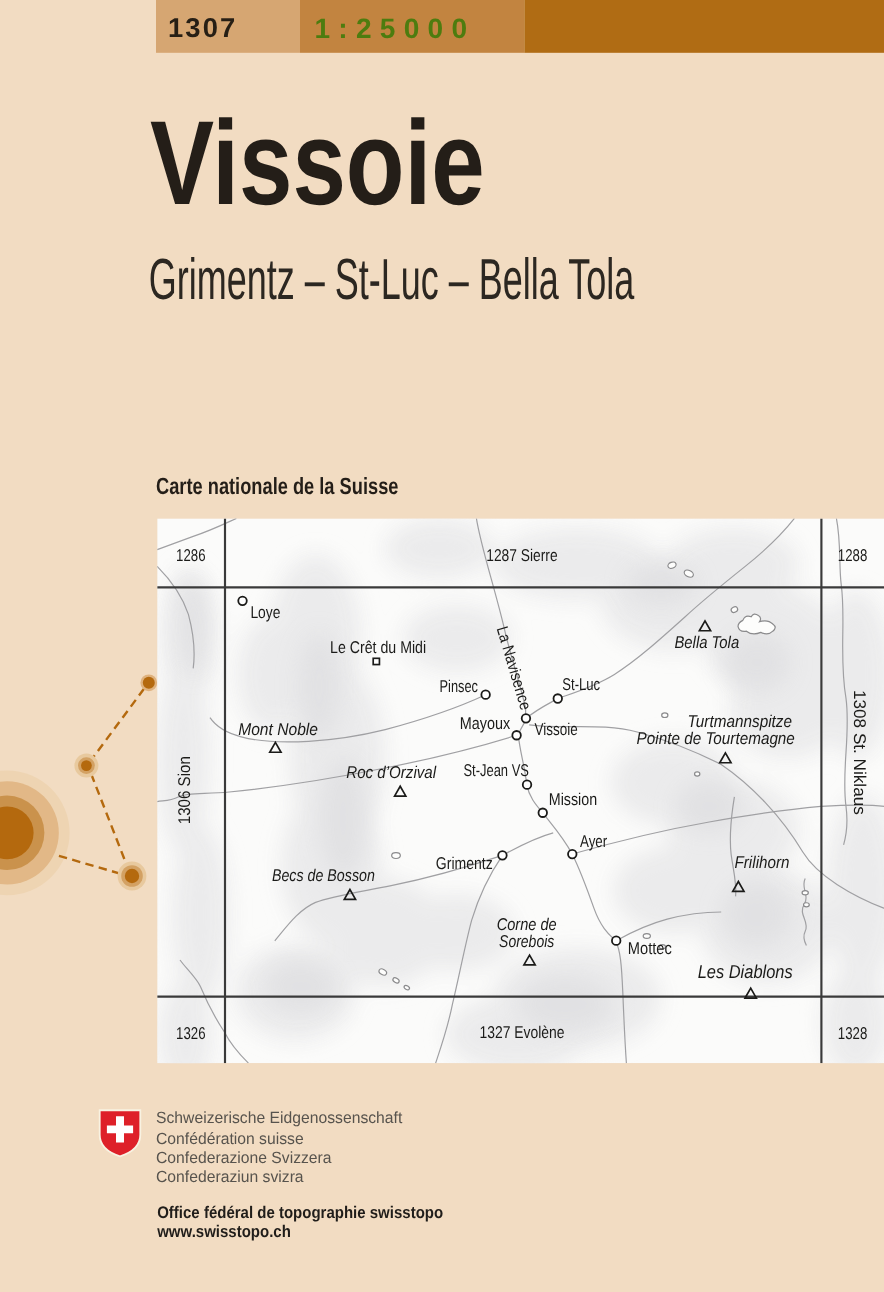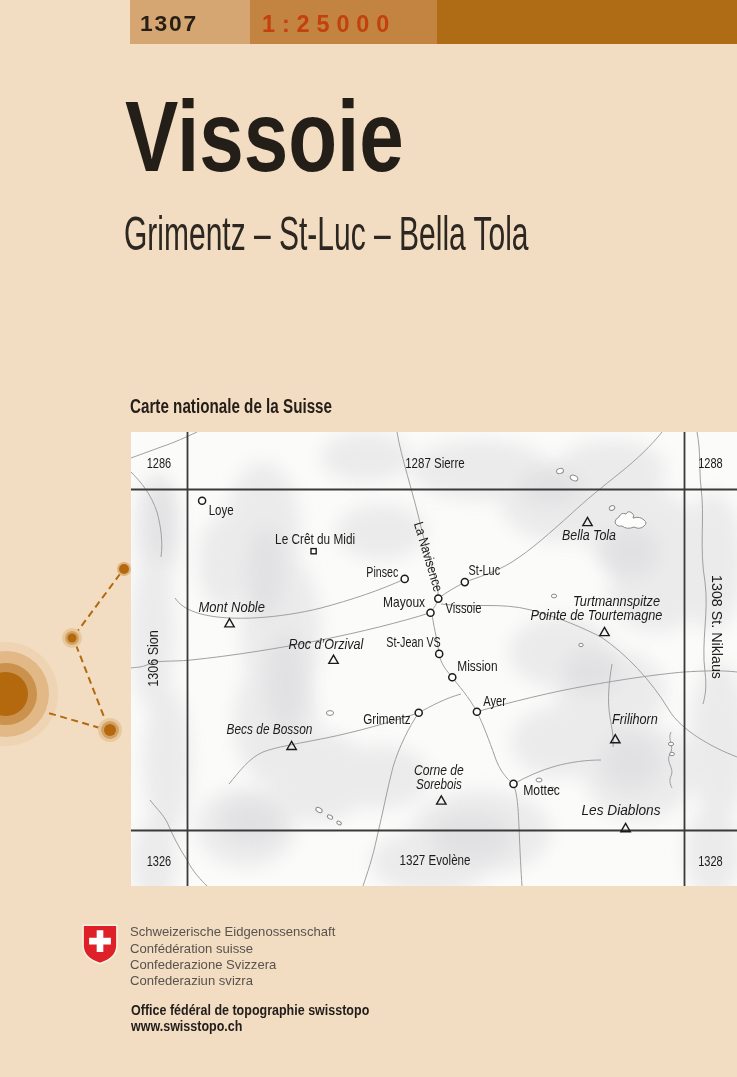--- a/index.html
+++ b/index.html
@@ -4,21 +4,21 @@
 html,body{margin:0;padding:0;}
 body{width:737px;height:1077px;position:relative;overflow:hidden;
   background:#f2dcc2;font-family:"Liberation Sans",sans-serif;}
 .abs{position:absolute;}
 #b1{left:130px;top:0;width:120px;height:44px;background:#d6a672;}
 #b2{left:250px;top:0;width:187px;height:44px;background:#c28440;}
 #b3{left:437px;top:0;width:300px;height:44px;background:#b06c14;}
 #n1307{left:140px;top:0;height:58px;line-height:46.5px;font-size:22.8px;
   font-weight:bold;color:#271f15;letter-spacing:1.8px;}
 #n25000{left:262px;top:0;height:36px;line-height:49px;font-size:23.4px;
-  font-weight:bold;color:#c2410c;letter-spacing:6.9px;}
+  font-weight:bold;color:#4d7c0f;letter-spacing:6.9px;}
 #title{left:125px;top:86.8px;font-size:99.7px;line-height:99.7px;
   font-weight:bold;color:#241e18;transform:scaleX(0.803);transform-origin:0 0;
   white-space:nowrap;}
 #subtitle{left:124.2px;top:209px;font-size:48.3px;line-height:48.3px;
   color:#2c2721;transform:scaleX(0.621);transform-origin:0 0;white-space:nowrap;}
 #carte{left:130px;top:397.3px;font-size:19.5px;line-height:19.5px;font-weight:bold;
   color:#241e18;transform:scaleX(0.78);transform-origin:0 0;white-space:nowrap;}
 #ftgrey{left:129.7px;top:924.2px;font-size:13.5px;line-height:16.4px;
   color:#57534d;transform:scaleX(0.97);transform-origin:0 0;}
 #ftbold{left:130.7px;top:1001.9px;font-size:14px;line-height:16.5px;font-weight:bold;

